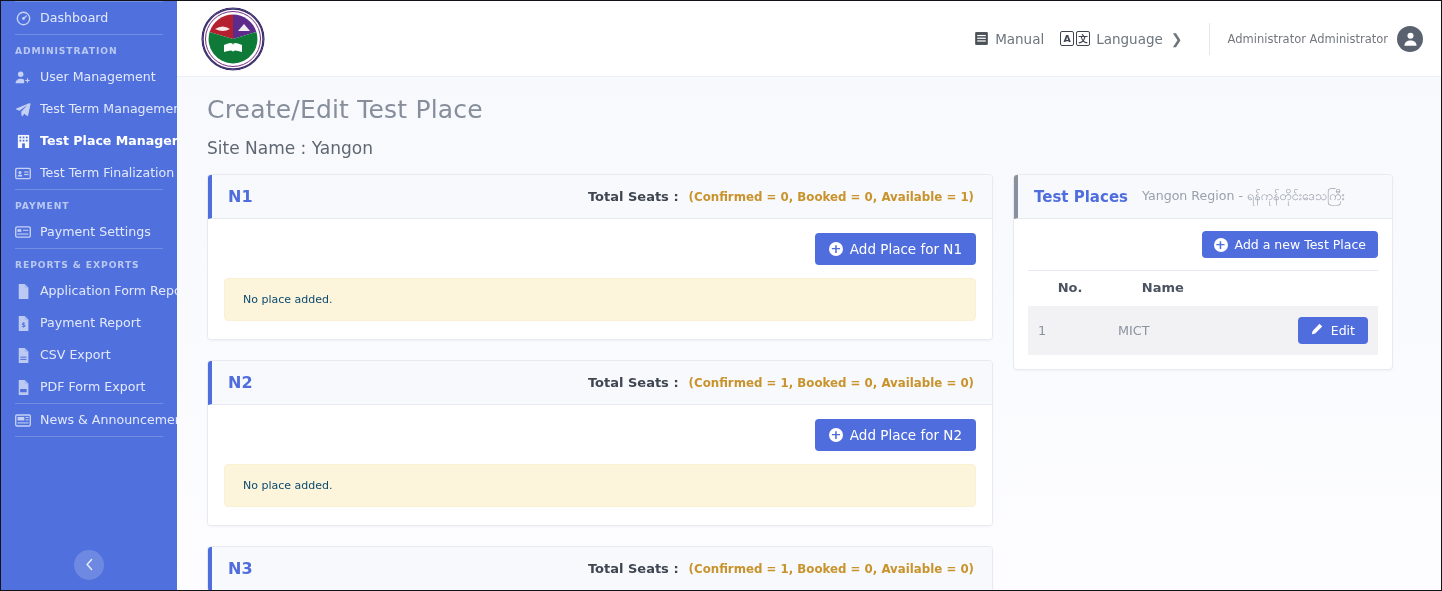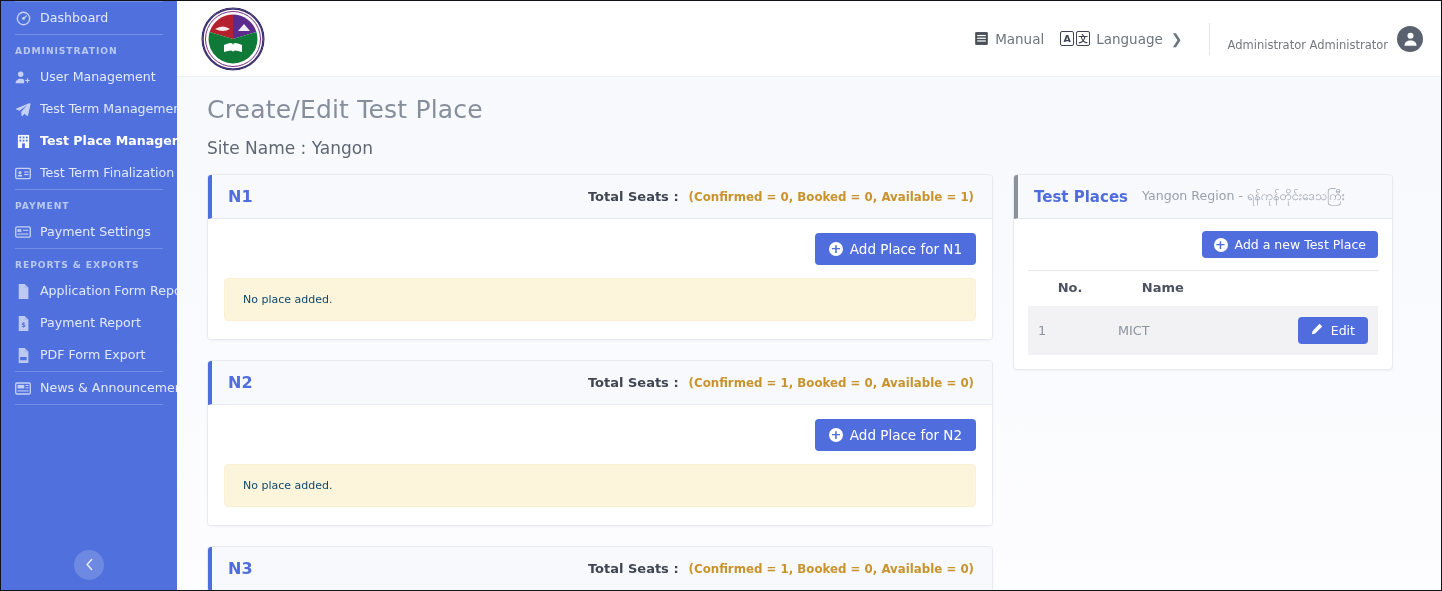--- a/index.html
+++ b/index.html
@@ -70,21 +70,21 @@
     position: relative; overflow: hidden; flex: 0 0 64px;
     background: #ffffff;
   }
   .topbar-right { margin-left: auto; display: flex; align-items: center; }
   .tb-link {
     display: flex; align-items: center; gap: 6px;
     color: #6c757d; font-size: 13.5px; cursor: pointer; padding: 4px 8px;
   }
   .tb-link .gl { color: #495057; display: inline-flex; }
   .tb-div { width: 1px; height: 32px; background: #e3e6ec; margin: 0 18px; }
-  .user-box { display: flex; align-items: flex-end; gap: 9px; cursor: pointer; }
+  .user-box { display: flex; align-items: center; gap: 9px; cursor: pointer; }
   .user-name { color: #74787e; font-size: 11.5px; }
   .avatar {
     width: 26px; height: 26px; border-radius: 50%;
     background: #5a6270; display: flex; align-items: center; justify-content: center;
   }
   .lang-badge {
     display: inline-flex; gap: 2px; align-items: center;
   }
   .lang-badge i {
     width: 14px; height: 15px; border: 1.6px solid #3f4550; border-radius: 2px;
@@ -284,20 +284,31 @@
       <span class="ico">
         <svg width="13" height="15" viewBox="0 0 13 16" fill="#dfe6fa">
           <path d="M1.4 0h6.3l4.0 4.0V16H1.4z" opacity=".92"></path>
           <path d="M7.8 0l4.0 4.0H7.8z" fill="#b9c8f1"></path>
           <text x="6.4" y="12.2" font-size="7" font-weight="bold" fill="#5071dd" text-anchor="middle" font-family="DejaVu Sans">$</text>
         </svg>
       </span>
       <span>Payment Report</span>
     </div>
 
+    <div class="nav-item">
+      <span class="ico">
+        <svg width="13" height="15" viewBox="0 0 13 16" fill="#dfe6fa">
+          <path d="M1.4 0h6.3l4.0 4.0V16H1.4z" opacity=".92"></path>
+          <path d="M7.8 0l4.0 4.0H7.8z" fill="#b9c8f1"></path>
+          <rect x="3.1" y="9.2" width="6.6" height="1.1" fill="#5071dd"></rect>
+          <rect x="3.1" y="11.6" width="6.6" height="1.1" fill="#5071dd"></rect>
+        </svg>
+      </span>
+      <span>CSV Export</span>
+    </div>
 
     <div class="nav-item">
       <span class="ico">
         <svg width="13" height="15" viewBox="0 0 13 16" fill="#dfe6fa">
           <path d="M1.4 0h6.3l4.0 4.0V16H1.4z" opacity=".92"></path>
           <path d="M7.8 0l4.0 4.0H7.8z" fill="#b9c8f1"></path>
           <rect x="2.9" y="9.6" width="7" height="3.4" rx=".6" fill="#5071dd"></rect>
         </svg>
       </span>
       <span>PDF Form Export</span>

